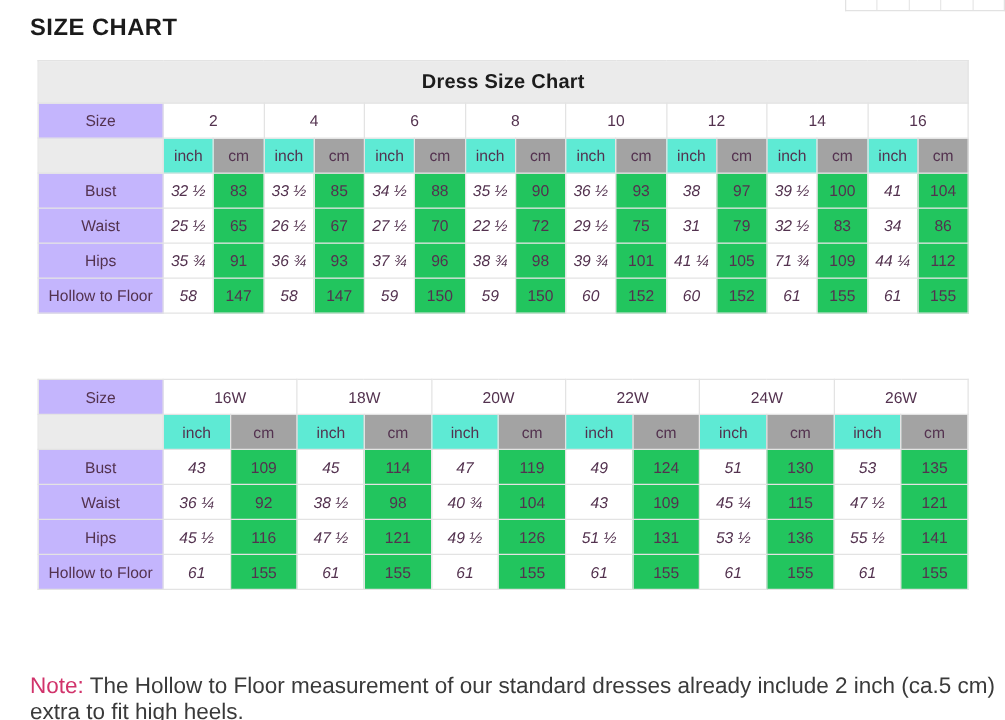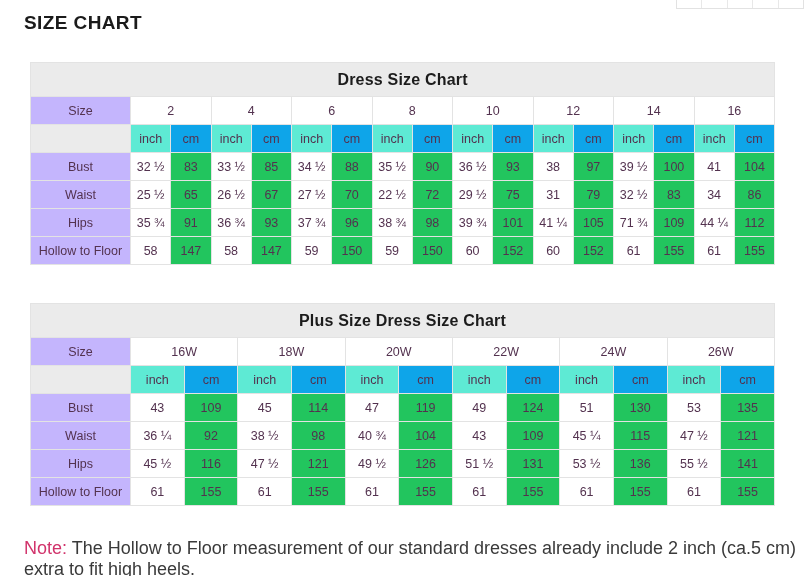--- a/index.html
+++ b/index.html
@@ -40,21 +40,21 @@
     position: absolute;
     top: 12px;
     left: 24px;
     font-size: 19px;
     font-weight: bold;
     letter-spacing: 0.4px;
     color: #1b1b1b;
   }
 
   .table-wrap { position: absolute; left: 30px; width: 744px; }
-  #wrap-std  { top: 62px; }
+  #wrap-std  { top: 48px; }
   #wrap-plus { top: 303px; }
 
   table.size-table {
     width: 744px;
     border-collapse: collapse;
     table-layout: fixed;
     border: 1px solid #dedede;
     background: #ffffff;
   }
   table.size-table td,
@@ -85,23 +85,23 @@
     font-size: 12.5px;
   }
   .blank-label { background: #ebebeb; }
 
   .size-head {
     background: #ffffff;
     color: #4a3050;
     font-size: 12.5px;
   }
   .unit-inch { background: #5eead4; color: #7a3d6e; font-size: 11.5px; }
-  .unit-cm   { background: #0ea5e9; color: #7a3d6e; font-size: 11.5px; }
-
-  td.c-inch { background: #ffffff; color: #4b3151; }
+  .unit-cm   { background: #a3a3a3; color: #7a3d6e; font-size: 11.5px; }
+
+  td.c-inch { background: #ffffff; color: #4b3151; font-style: italic; }
   td.c-cm   { background: #22c55e; color: #4b3151; }
 
   .note {
     position: absolute;
     left: 24px;
     top: 538px;
     font-size: 18px;
     color: #3a3a3a;
   }
   .note .note-label { color: #d1336b; }
@@ -268,23 +268,20 @@
           <col style="width: 53.6667px;">
           <col style="width: 53.6667px;">
           <col style="width: 53.6667px;">
           <col style="width: 53.6667px;">
           <col style="width: 53.6667px;">
           <col style="width: 53.6667px;">
           <col style="width: 53.6667px;">
         </colgroup>
         <tbody>
           <tr>
-            <td class="tbl-title" colspan="13">Plus Size Dress Size Chart</td>
-          </tr>
-          <tr>
             <td class="rowlabel">Size</td>
             <td class="size-head" colspan="2">16W</td>
             <td class="size-head" colspan="2">18W</td>
             <td class="size-head" colspan="2">20W</td>
             <td class="size-head" colspan="2">22W</td>
             <td class="size-head" colspan="2">24W</td>
             <td class="size-head" colspan="2">26W</td>
           </tr>
           <tr>
             <td class="blank-label"></td>

